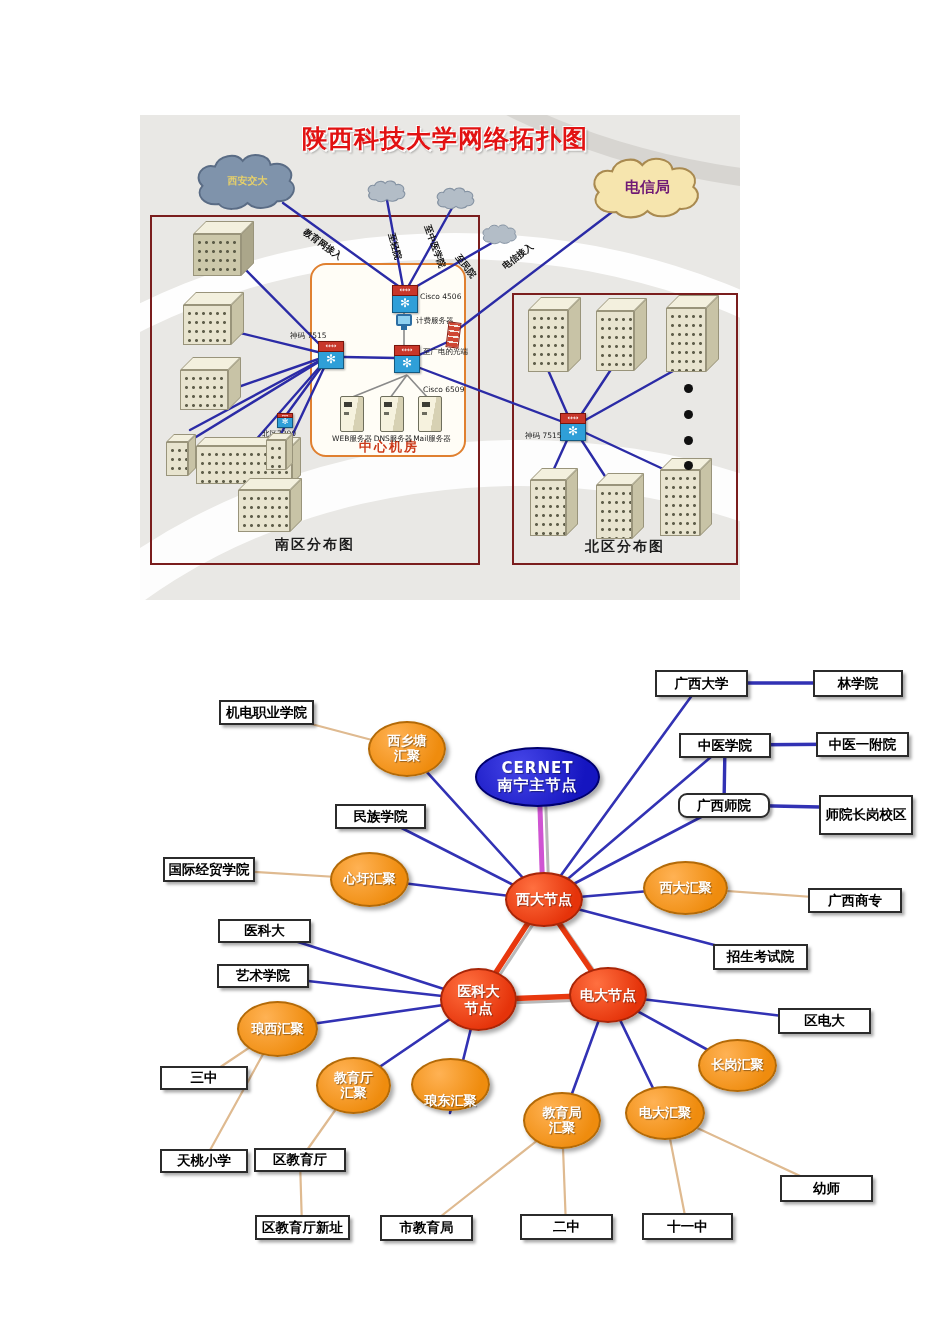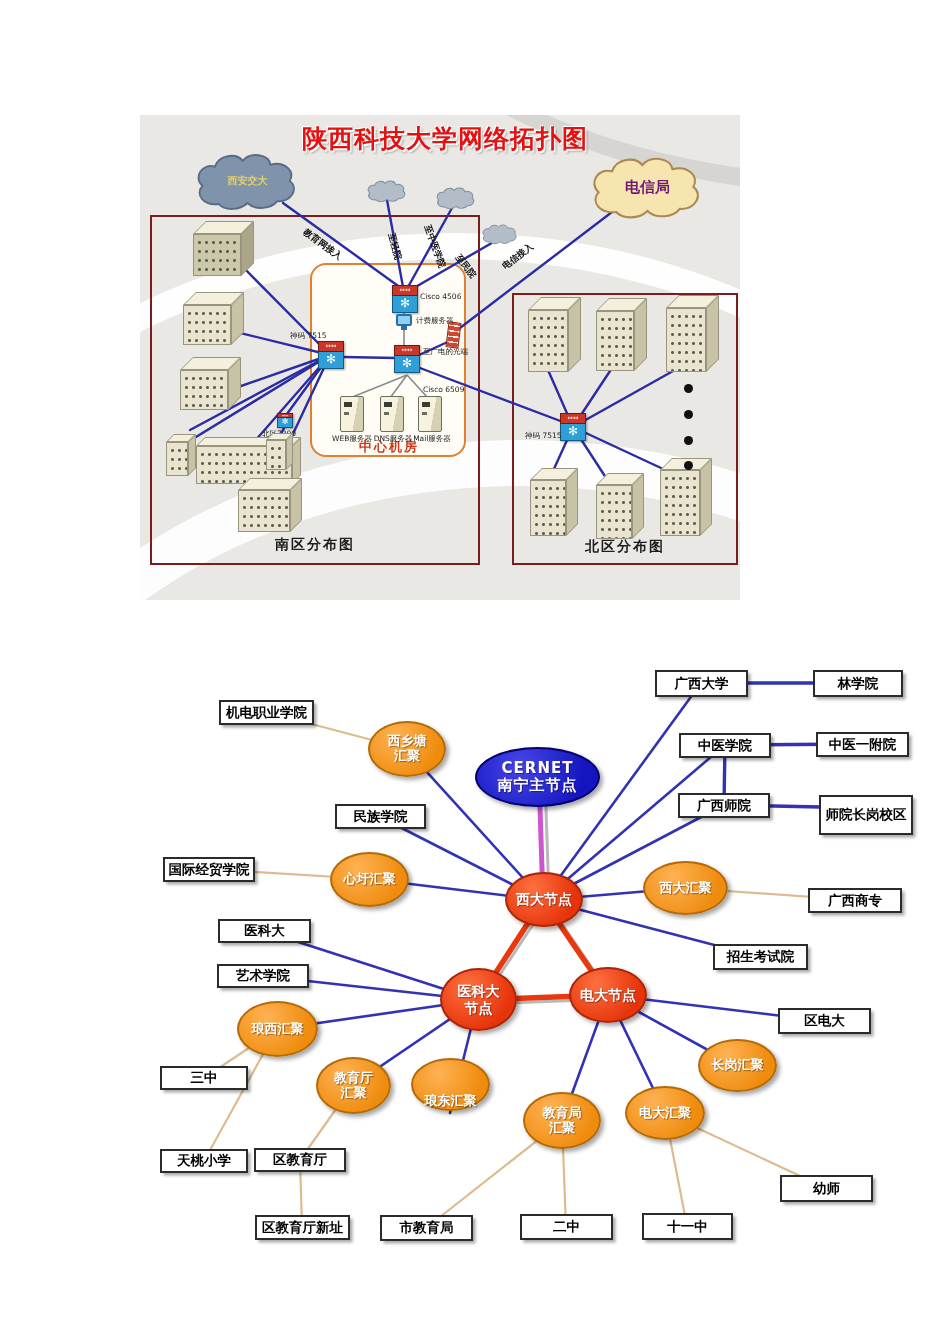--- a/index.html
+++ b/index.html
@@ -399,21 +399,21 @@
       </div>
     <div class="rectnode" style="left:813px;top:670px;width:90px;height:27px;">
         <span>林学院</span>
       </div>
     <div class="rectnode" style="left:679px;top:733px;width:92px;height:25px;">
         <span>中医学院</span>
       </div>
     <div class="rectnode" style="left:816px;top:732px;width:93px;height:25px;text-align:center;">
         <span>中医一附院</span>
       </div>
-    <div class="rectnode" style="left:678px;top:793px;width:92px;height:25px;">
+    <div class="rectnode" style="left:678px;top:793px;width:92px;height:25px;border-radius:9px;">
         <span>广西师院</span>
       </div>
     <div class="rectnode" style="left:819px;top:795px;width:94px;height:40px;">
         <span>师院长岗校区</span>
       </div>
     <div class="rectnode" style="left:808px;top:888px;width:94px;height:25px;">
         <span>广西商专</span>
       </div>
     <div class="rectnode" style="left:713px;top:944px;width:95px;height:26px;">
         <span>招生考试院</span>

